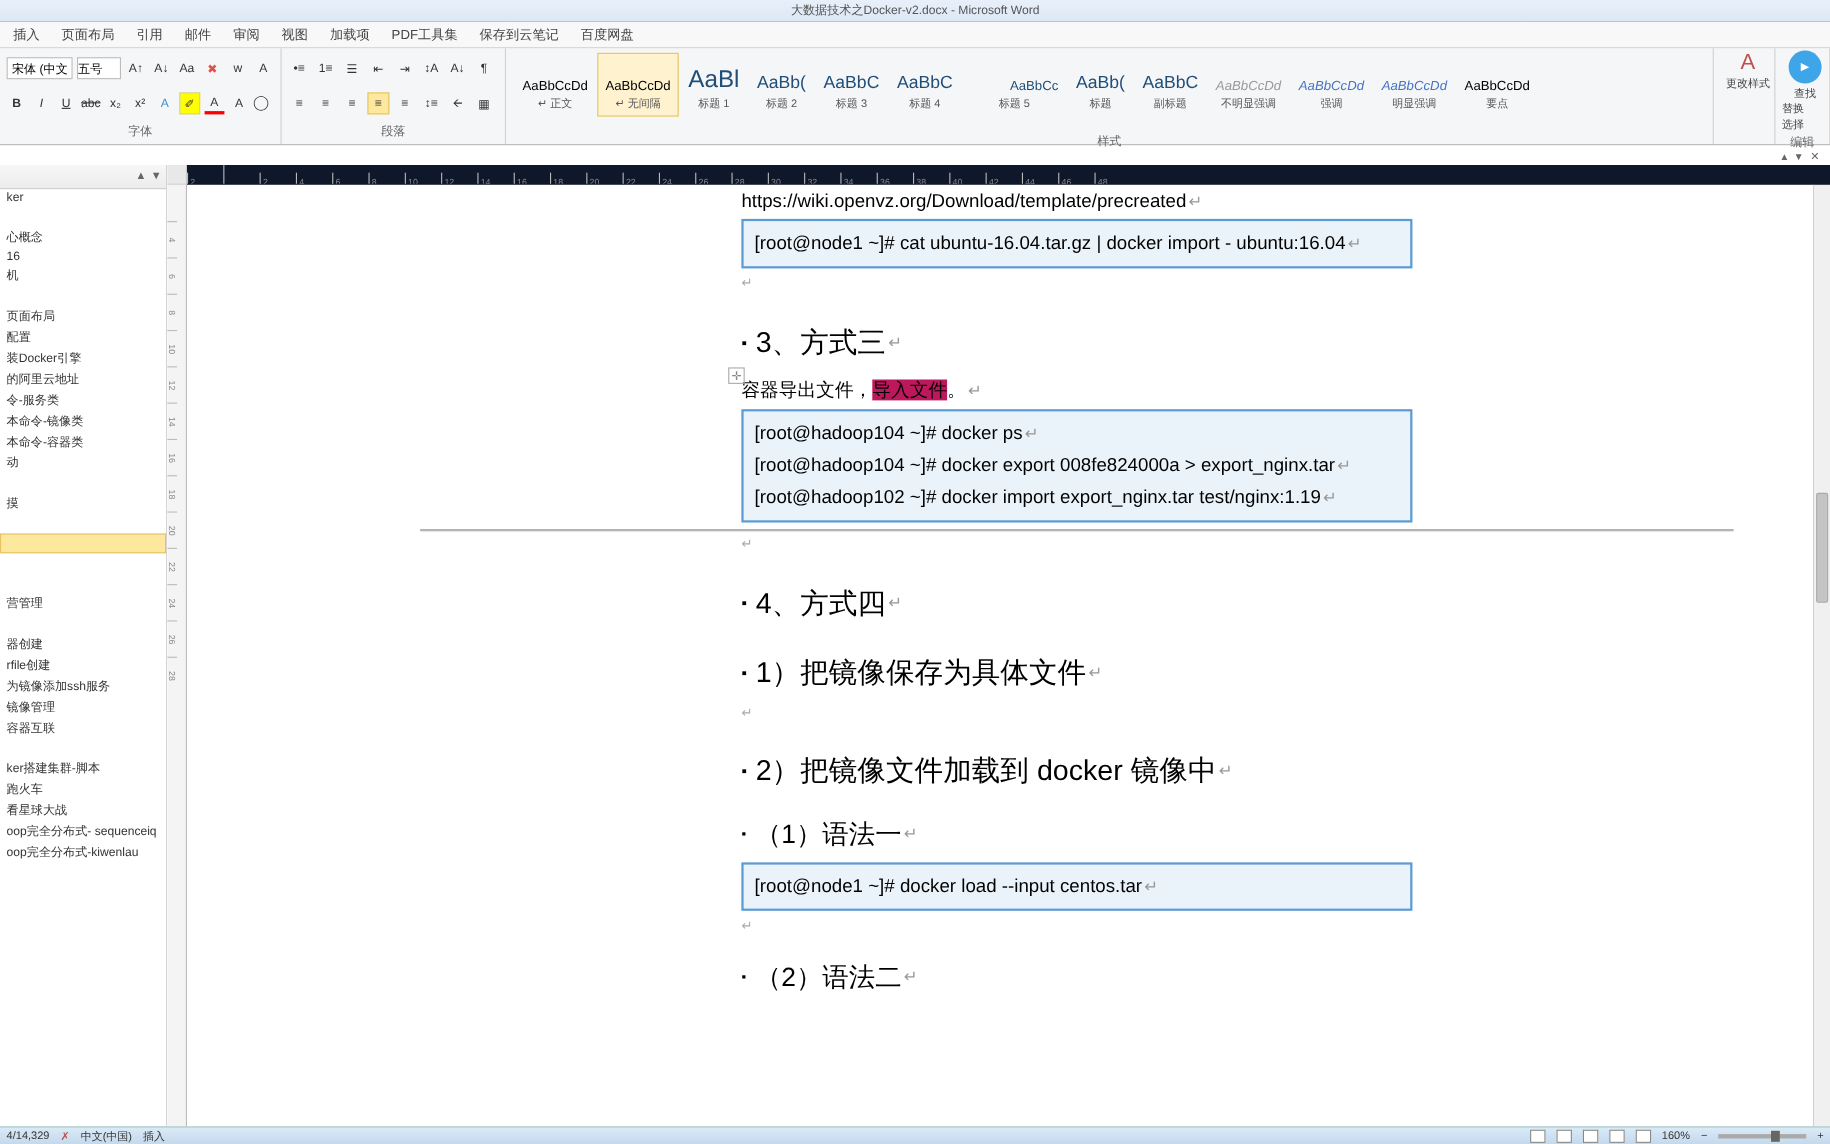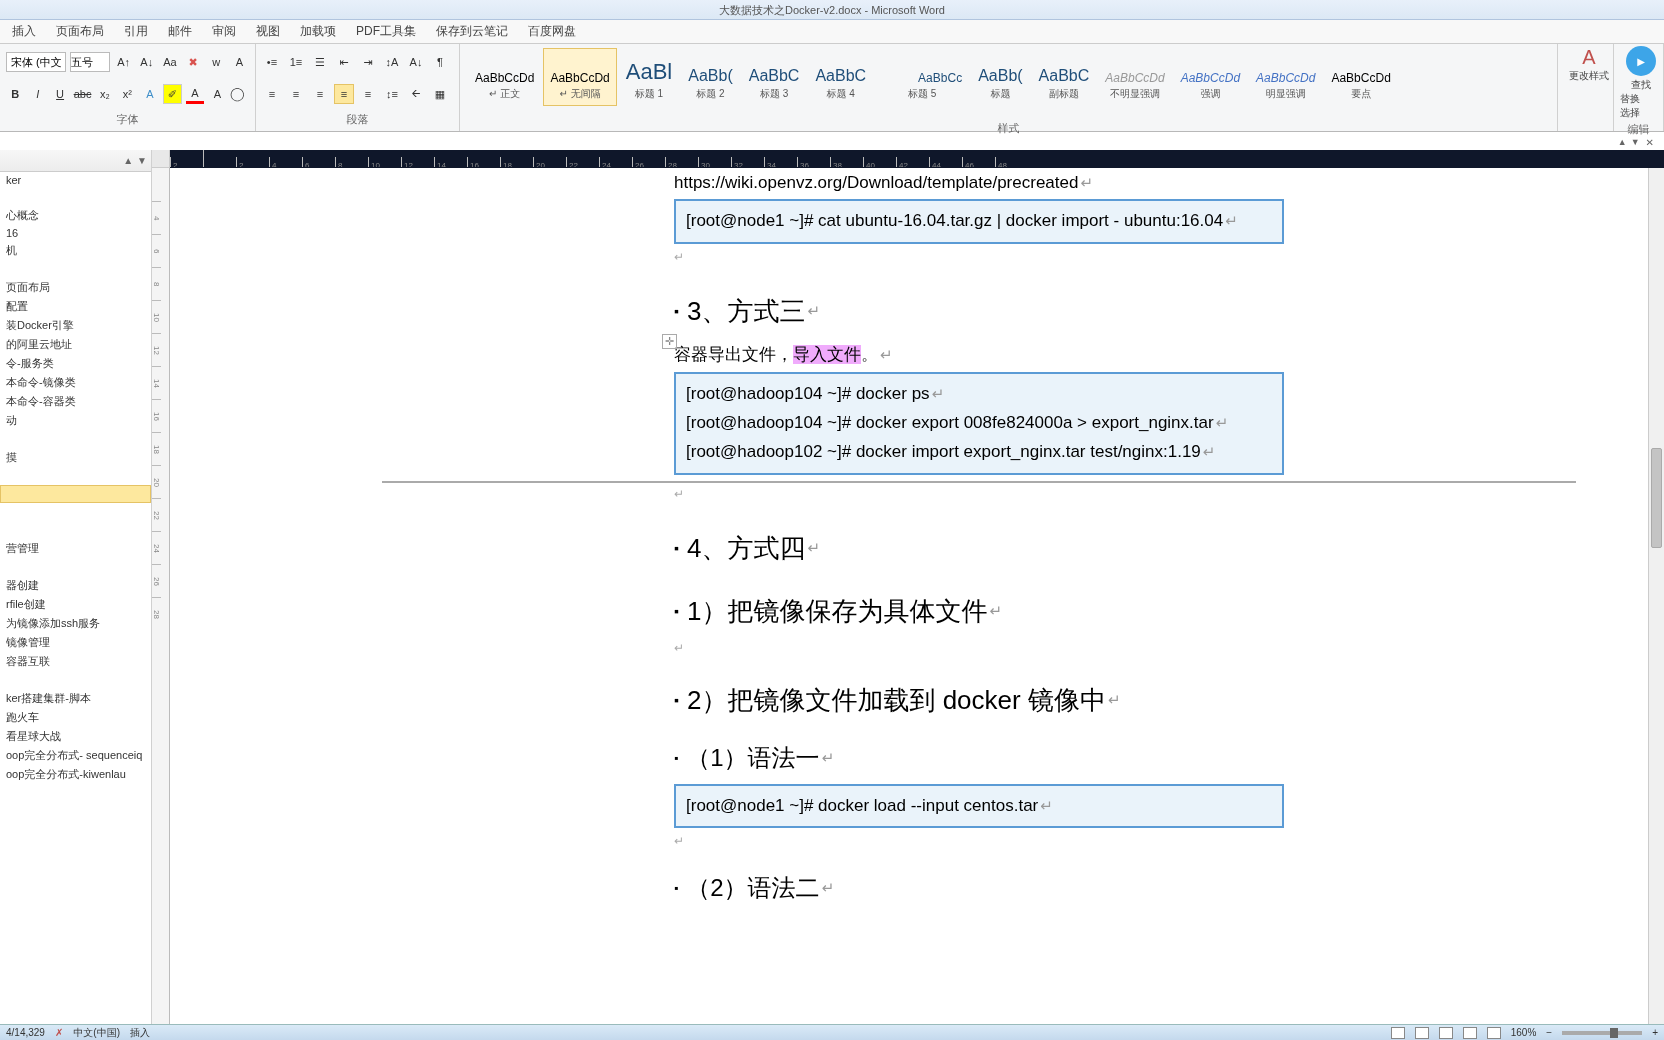--- a/index.html
+++ b/index.html
@@ -69,21 +69,21 @@
 .pilcrow { color: #999; font-size: 15px; margin-left: 2px; }
 .code-box { border: 2px solid #5b9bd5; background: #eaf3fa; padding: 6px 10px; margin: 6px 0; font-size: 17px; font-family: Calibri, sans-serif; line-height: 1.7; }
 .code-box.multi { min-height: 80px; }
 .h3 { font-family: "SimSun", serif; font-size: 26px; margin: 30px 0 14px 0; display: flex; align-items: center; }
 .h3 .bullet { font-size: 14px; margin-right: 8px; color: #000; }
 .h4 { font-family: "SimSun", serif; font-size: 26px; margin: 28px 0 12px 0; display: flex; align-items: center; }
 .h4 .bullet { font-size: 14px; margin-right: 8px; }
 .h5 { font-family: "SimSun", serif; font-size: 24px; margin: 24px 0 10px 0; display: flex; align-items: center; }
 .h5 .bullet { font-size: 12px; margin-right: 8px; }
 .para { font-size: 17px; font-family: "SimSun", serif; }
-.highlight { background: #f0abfc; text-align: center; }
+.highlight { background: #be185d; text-align: center; }
 .anchor-icon { position: absolute; left: 278px; font-size: 11px; color: #888; border: 1px solid #aaa; padding: 0 2px; }
 .small-pilcrow { color: #aaa; font-size: 12px; margin: 4px 0; }
 .page-break-line { border-top: 1px solid #aaa; border-bottom: 1px solid #aaa; height: 0; margin: 4px -292px 4px -292px; }
 
 
 .vscroll { position: absolute; top: 18px; right: 0; bottom: 0; width: 16px; background: #f0f0f0; border-left: 1px solid #ccc; }
 .vscroll-thumb { position: absolute; left: 2px; right: 2px; top: 280px; height: 100px; background: #c4c4c4; border: 1px solid #aaa; border-radius: 2px; }
 
 
 .status-bar { position: absolute; bottom: 0; left: 0; right: 0; height: 16px; background: linear-gradient(#daeaf7,#c4d9ed); border-top: 1px solid #9bb; display: flex; align-items: center; font-size: 10px; color: #333; padding: 0 6px; gap: 10px; }

